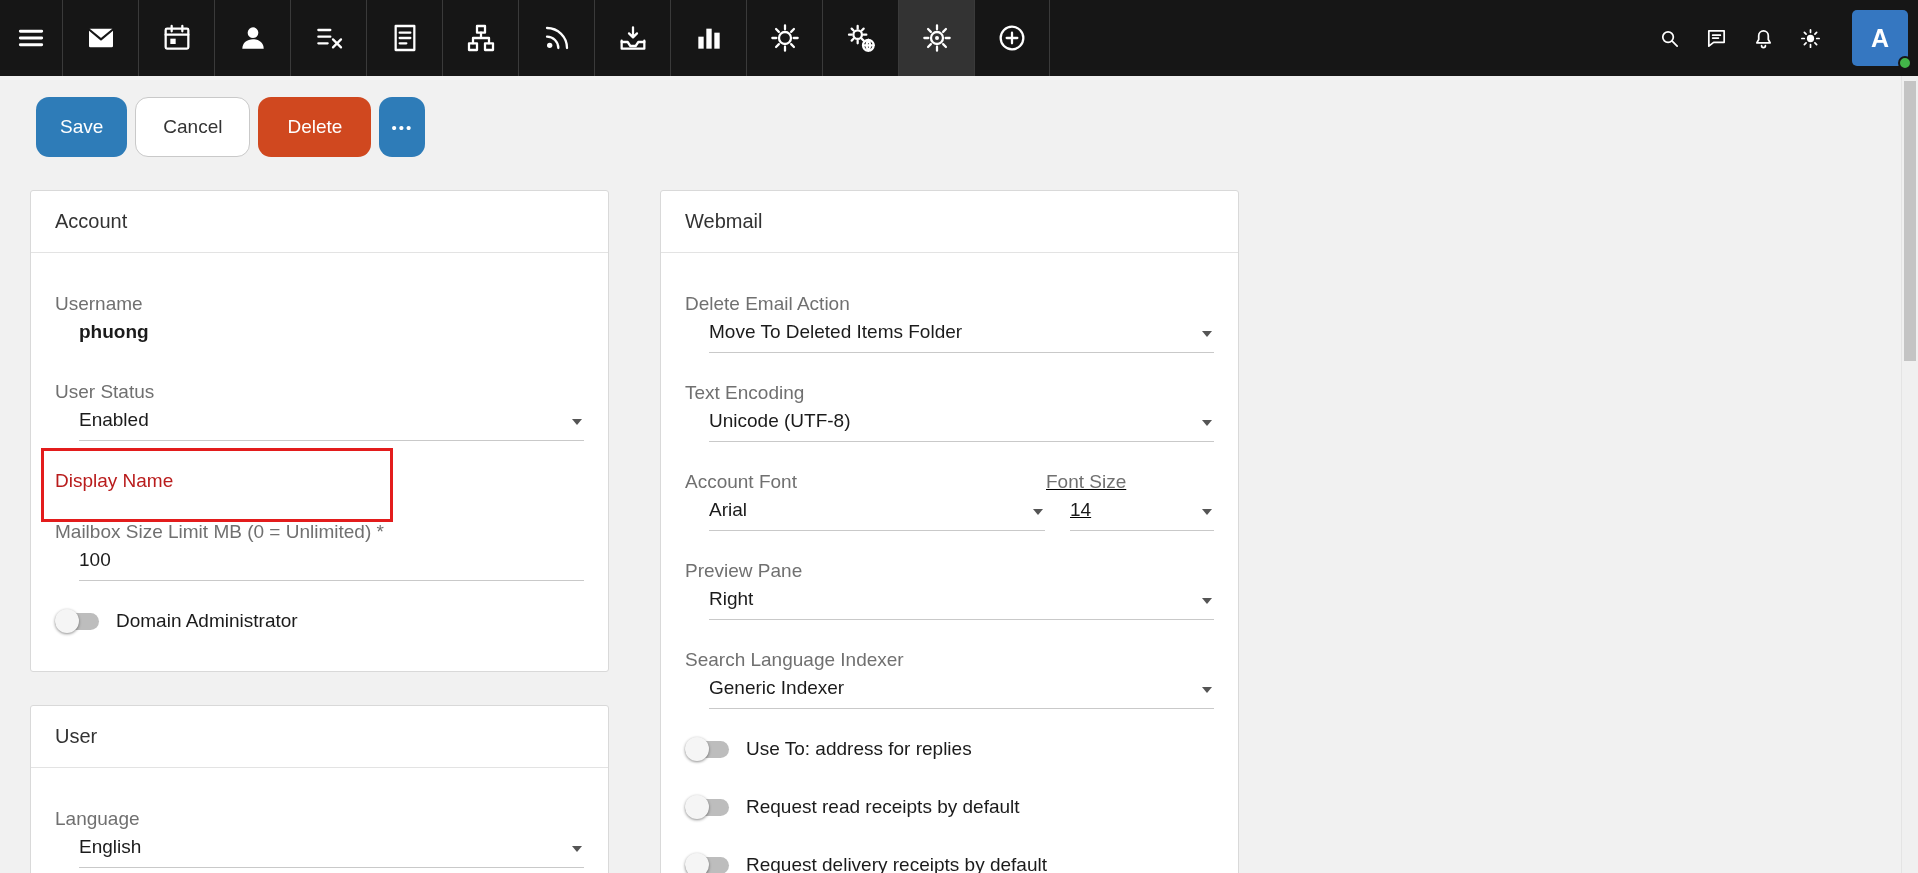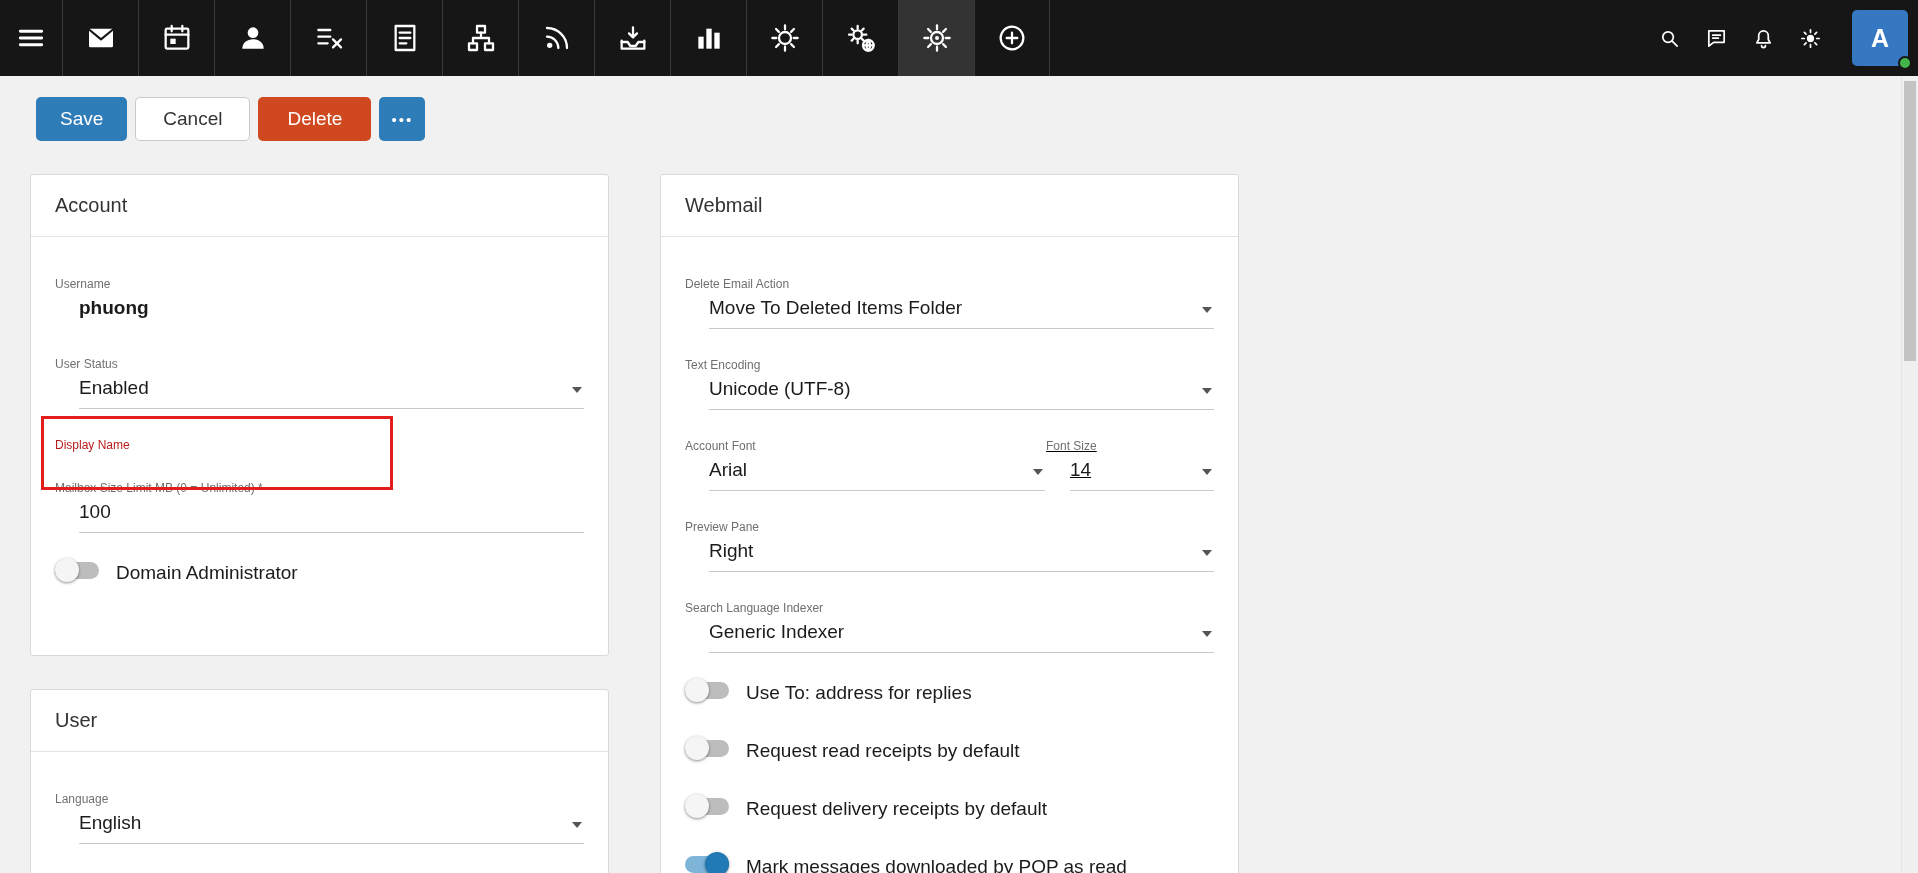--- a/index.html
+++ b/index.html
@@ -42,21 +42,21 @@
     width: 14px; height: 14px; border-radius: 50%;
     border: 2px solid #161616;
   }
 
   .ic { width: 32px; height: 32px; stroke: #fff; fill: none; stroke-width: 1.7; stroke-linecap: round; stroke-linejoin: round; }
   .ic-sm { width: 23px; height: 23px; stroke: #fff; fill: none; stroke-width: 1.8; stroke-linecap: round; stroke-linejoin: round; }
 
   
   .toolbar { margin: 21px 0 0 36px; display: flex; gap: 8px; }
   .btn {
-    height: 44px; border: none; border-radius: 5px; font-size: 19px;
+    height: 60px; border: none; border-radius: 13px; font-size: 19px;
     font-family: inherit; display: inline-flex; align-items: center; justify-content: center;
     cursor: pointer;
   }
   .btn-save   { color: #fff; padding: 0 24px; }
   .btn-cancel { background: #fff; color: #333; border: 1px solid #c9c9c9; padding: 0 27px; }
   .btn-delete { color: #fff; padding: 1px 29px; }
   .btn-more   { color: #fff; width: 46px; font-size: 15px; letter-spacing: 2px; }
 
   
   .content { display: flex; align-items: flex-start; gap: 30px; margin: 33px 0 0 30px; }
@@ -67,21 +67,21 @@
   .card-header {
     padding: 19px 24px; font-size: 20px; color: #333;
     border-bottom: 1px solid #e3e3e3;
   }
   .card-body { padding: 40px 24px 24px; }
   .card-account { min-height: 482px; }
   .card-user { min-height: 220px; }
   .card-webmail { min-height: 760px; }
 
   .field { margin-bottom: 29px; position: relative; }
-  .field-label { font-size: 12px; color: #707070; margin-bottom: 6px; }
+  .field-label { font-size: 19px; color: #707070; margin-bottom: 6px; }
   .field-value {
     font-size: 19px; color: #1b1b1b; padding-bottom: 9px;
     border-bottom: 1px solid #c9c9c9; white-space: nowrap; overflow: hidden; margin-left: 24px;
   }
   .field.readonly .field-value { border-bottom: none; font-weight: bold; }
   .field.focused .field-label { color: #b91c1c; }
   .field.focused .field-value { border-bottom: 2px solid #2179b5; padding-bottom: 8px; }
   .caret {
     position: absolute; right: 2px; bottom: 16px; width: 0; height: 0;
     border-left: 5px solid transparent; border-right: 5px solid transparent;
@@ -95,21 +95,21 @@
   .text-cursor {
     display: inline-block; width: 1.5px; height: 20px; background: #222;
     vertical-align: text-bottom; margin: 0 0 -2px 1px;
   }
   .annotation-box {
     position: absolute; left: -14px; top: -22px; width: 352px; height: 74px;
     border: 3px solid #e31c1c; pointer-events: none; z-index: 5;
   }
 
   
-  .toggle-row { display: flex; gap: 17px; margin-bottom: 36px; }
+  .toggle-row { display: flex; align-items: center; gap: 17px; margin-bottom: 36px; }
   .toggle-row:last-child { margin-bottom: 0; }
   .toggle-label { font-size: 19px; color: #1b1b1b; }
   .switch {
     width: 44px; height: 17px; border-radius: 9px; background: #bdbdbd;
     position: relative; flex: 0 0 44px; cursor: pointer;
   }
   .switch::after {
     content: ''; position: absolute; width: 24px; height: 24px; border-radius: 50%;
     background: #f5f5f5; left: 0; top: -4px;
     box-shadow: 0 1px 3px rgba(0,0,0,.45);

